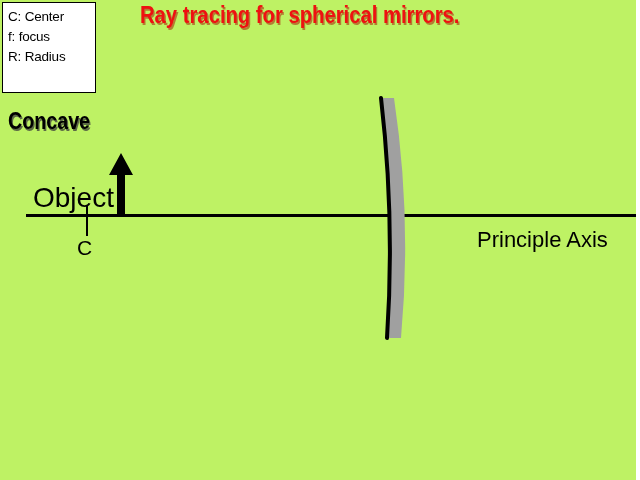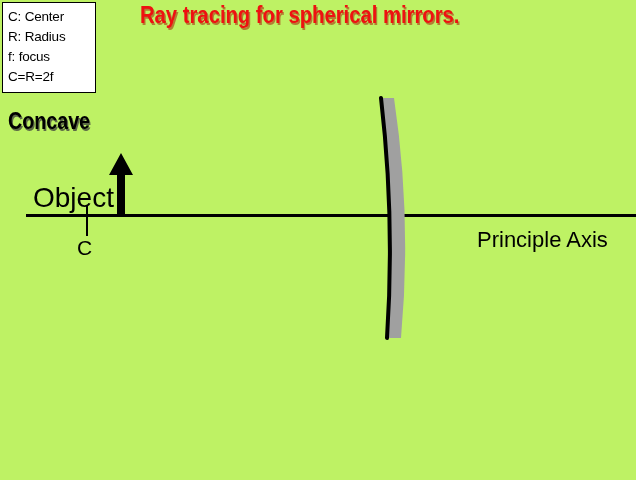--- a/index.html
+++ b/index.html
@@ -142,23 +142,22 @@
     white-space: nowrap;
   }
 </style>
 </head>
 <body>
 
 <div id="canvas">
 
   <div id="legend-box">
     <div class="legend-line">C: Center</div>
+    <div class="legend-line">f: focus</div>
     <div class="legend-line">R: Radius</div>
-    <div class="legend-line">f: focus</div>
-    <div class="legend-line">C=R=2f</div>
   </div>
 
   <div id="title">Ray tracing for spherical mirrors.</div>
 
   <div id="concave-label">Concave</div>
 
   <div id="principal-axis"></div>
 
   <svg id="object-arrow" viewBox="0 0 26 64" preserveAspectRatio="none">
     <polygon points="13,0 25,22 17,22 17,64 9,64 9,22 1,22" fill="#000000"></polygon>

